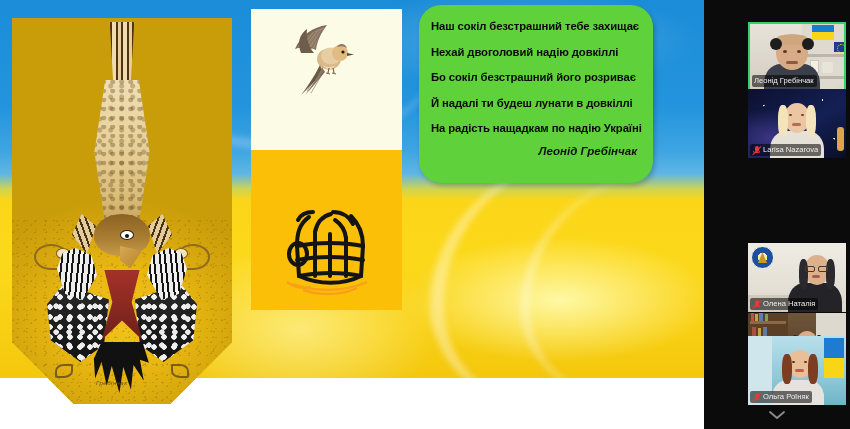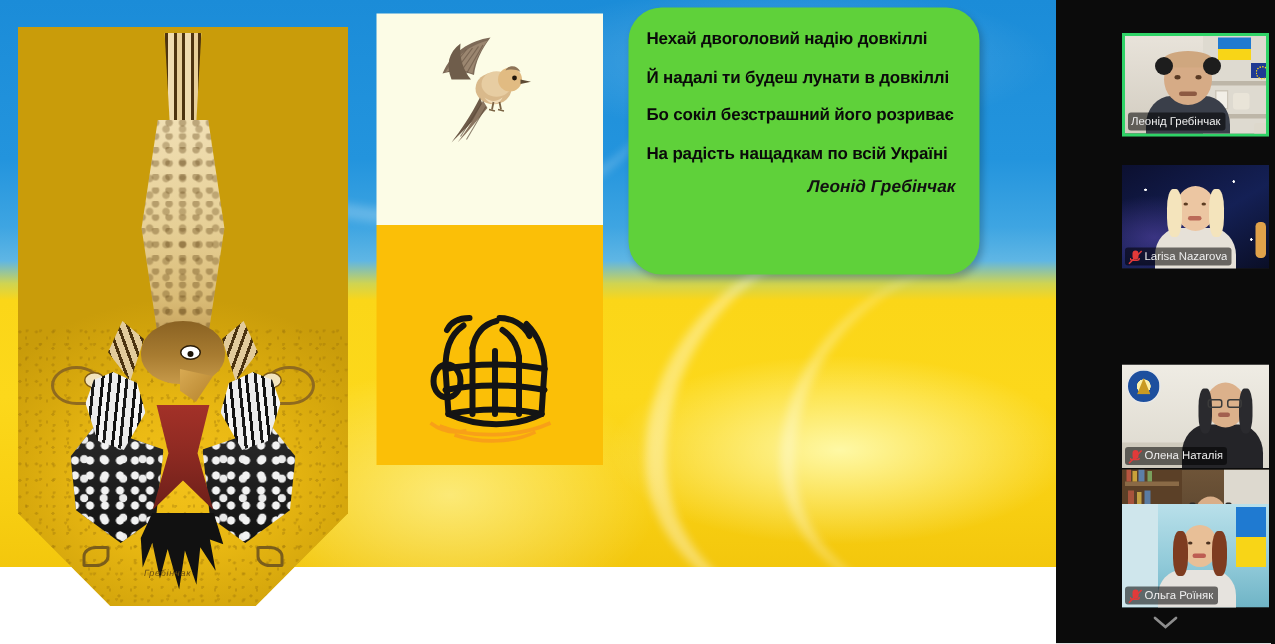--- a/index.html
+++ b/index.html
@@ -494,24 +494,25 @@
         </g>
         <g fill="none" stroke="#f79b1c" stroke-width="2.4" opacity=".85">
           <path d="M20 112 C40 120 72 120 94 110"></path>
           <path d="M30 118 C48 124 70 123 84 116"></path>
           <path d="M14 110 C22 116 30 117 38 115"></path>
         </g>
       </svg>
     </div>
 
     <div id="poem-box">
+      <div class="line">Наш сокіл безстрашний тебе захищає</div>
       <div class="line">Нехай двоголовий надію довкіллі</div>
+      <div class="line">Бо сокіл безстрашний його розриває</div>
       <div class="line">Й надалі ти будеш лунати в довкіллі</div>
-      <div class="line">Бо сокіл безстрашний його розриває</div>
-      <div class="line">На радість нащадкам по всій Україні</div>
+      <div class="line">На радість нащадкам по надію Україні</div>
       <div id="poem-author">Леонід Гребінчак</div>
     </div>
   </div>
 
   <div id="filmstrip">
 
     <div class="tile active" style="top:22px">
       <div class="tile-media wall-light">
         <div class="shelf" style="left:52px;top:0;width:46px;height:69px;background:#dedad0"></div>
         <div class="shelf" style="left:52px;top:30px;width:46px;height:3px"></div>
@@ -528,21 +529,21 @@
         <div style="position:absolute;left:52px;top:14px;width:12px;height:12px;background:#1d1d1d;border-radius:50%"></div>
         <div style="position:absolute;left:33px;top:26px;width:4px;height:3px;background:#5a3a24;border-radius:50%"></div>
         <div style="position:absolute;left:47px;top:26px;width:4px;height:3px;background:#5a3a24;border-radius:50%"></div>
         <div style="position:absolute;left:36px;top:37px;width:12px;height:3px;background:#8d5a42;border-radius:2px"></div>
       </div>
       <div class="namebar">
         <span class="nm">Леонід Гребінчак</span>
       </div>
     </div>
 
-    <div class="tile" style="top:110px">
+    <div class="tile" style="top:89px">
       <div class="tile-media" style="background:
              radial-gradient(circle at 16% 24%, #fff 0 .7px, transparent 1px),
              radial-gradient(circle at 76% 16%, #fff 0 .7px, transparent 1px),
              radial-gradient(circle at 44% 62%, #e8e8ff 0 .7px, transparent 1px),
              radial-gradient(circle at 88% 72%, #fff 0 .7px, transparent 1px),
              radial-gradient(ellipse 70px 40px at 22% 70%, rgba(90,70,170,.55), transparent 70%),
              linear-gradient(150deg,#0c1030,#142055 55%,#0a0e26)">
         <div class="person-body" style="left:22px;top:42px;width:54px;height:30px;background:#e6e1d8"></div>
         <div class="person-head" style="left:36px;top:14px;width:26px;height:30px;background:#ecc6a2"></div>
         <div style="position:absolute;left:31px;top:9px;width:36px;height:38px;background:#f2e2b8;border-radius:50% 50% 40% 40%;z-index:-1"></div>

